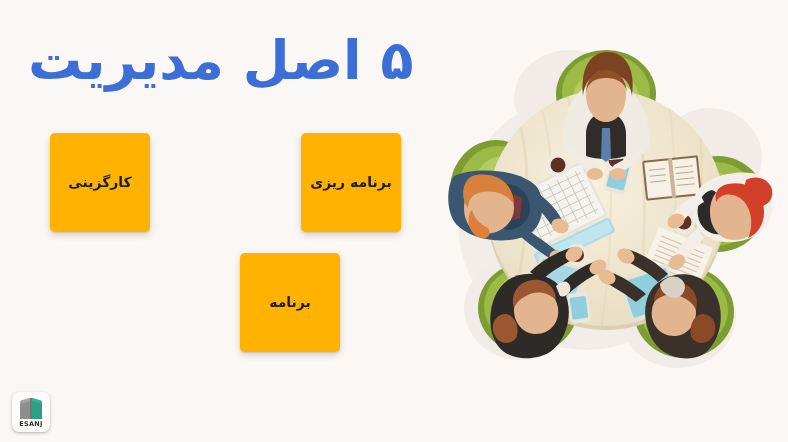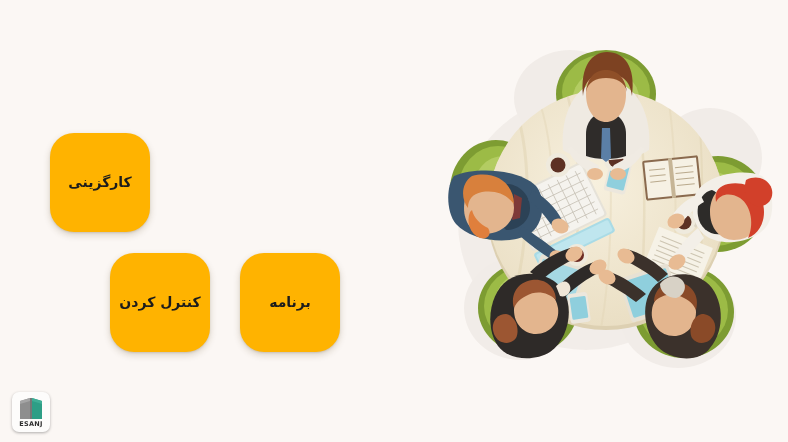--- a/index.html
+++ b/index.html
@@ -34,21 +34,21 @@
     white-space: nowrap;
     line-height: 1;
   }
 
   
   .pbox {
     position: absolute;
     width: 100px;
     height: 99px;
     background: #ffb300;
-    border-radius: 24px;
+    border-radius: 5px;
     box-shadow: 0 3px 7px rgba(80,60,20,0.20),
                 0 1px 2px rgba(80,60,20,0.14);
     display: flex;
     align-items: center;
     justify-content: center;
     direction: rtl;
   }
   .pbox > .plabel {
     color: #1c1c1c;
     font-size: 14px;
@@ -101,29 +101,30 @@
     letter-spacing: 0.3px;
     color: #2f2f2f;
     font-family: "DejaVu Sans", sans-serif;
   }
 </style>
 </head>
 <body>
 
 <div id="stage">
 
-
+  <div id="title">۵ اصل مدیریت</div>
+
+  <div class="pbox" id="pbox-0">
+    <span class="plabel">برنامه ریزی</span>
+  </div>
   <div class="pbox" id="pbox-2">
     <span class="plabel">کارگزینی</span>
   </div>
   <div class="pbox" id="pbox-3">
     <span class="plabel">برنامه</span>
-  </div>
-  <div class="pbox" id="pbox-4">
-    <span class="plabel">کنترل کردن</span>
   </div>
 
   <div id="illustration">
     <svg width="378" height="400" viewBox="0 0 378 400" xmlns="http://www.w3.org/2000/svg">
       <defs>
         <clipPath id="tableclip">
           <ellipse cx="196" cy="200" rx="118" ry="118"></ellipse>
         </clipPath>
         <radialGradient id="tabGrad" cx="45%" cy="40%" r="70%">
           <stop offset="0%" stop-color="#f7f0de"></stop>

